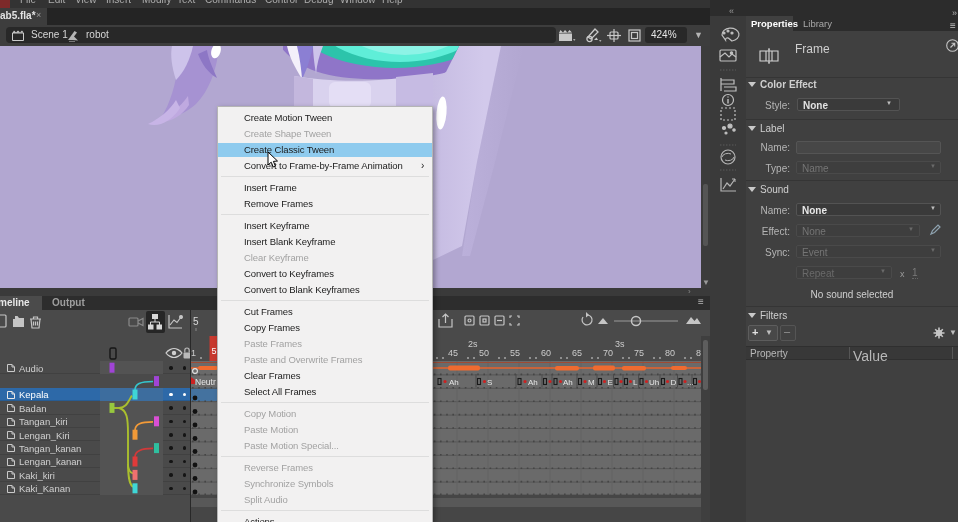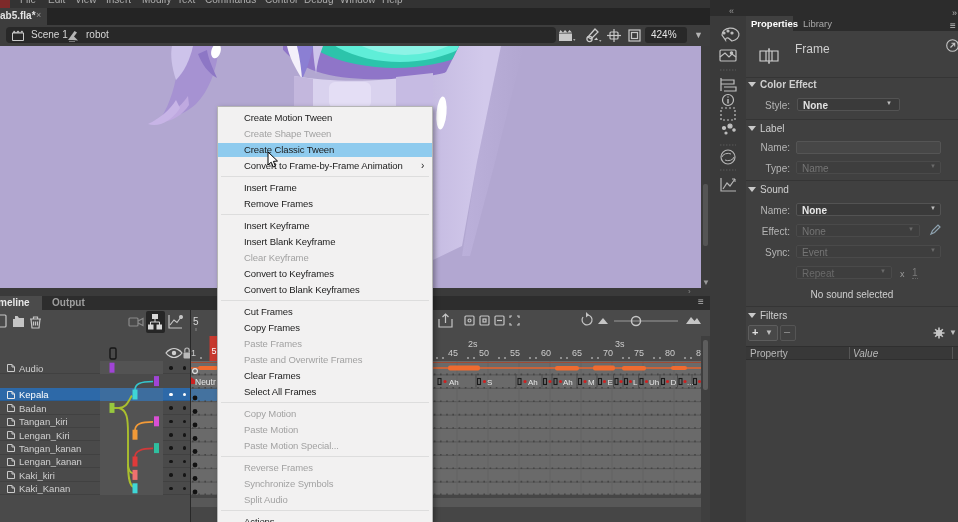--- a/index.html
+++ b/index.html
@@ -615,21 +615,21 @@
     <g fill="#c5c5c5">
         <circle cx="7" cy="7" r="3.2"></circle>
         <circle cx="7" cy="7" r="1.4" fill="#404040"></circle>
     <path d="M7 1.5 L7 12.5 M1.5 7 L12.5 7 M3.2 3.2 L10.8 10.8 M10.8 3.2 L3.2 10.8" stroke="#c5c5c5" stroke-width="1.6"></path>
       </g>
   </svg>
   <div class="abs" style="left:239px;top:312px;color:#bdbdbd;font-size:8px;">▼</div>
 
   <div class="abs" style="left:36px;top:330px;width:212px;height:14px;background:#383838;border-top:1px solid #2f2f2f;border-bottom:1px solid #2f2f2f;">
     <div class="abs" style="left:4px;top:1px;color:#b8b8b8;font-size:10px;">Property</div>
-    <div class="abs" style="left:107px;top:1px;color:#b8b8b8;font-size:10px;font-style:italic;">Value</div>
+    <div class="abs" style="left:107px;top:1px;color:#b8b8b8;font-size:14px;">Value</div>
     <div class="abs" style="left:103px;top:0;width:1px;height:12px;background:#565656;"></div>
     <div class="abs" style="left:206px;top:0;width:1px;height:12px;background:#565656;"></div>
   </div>
 </div>
 <div class="abs" style="left:710px;top:0;width:248px;height:16px;background:#2c2c2c;">
   <div class="abs" style="left:19px;top:6px;color:#9a9a9a;font-size:9px;letter-spacing:-1px;">«</div>
   <div class="abs" style="left:242px;top:8px;color:#b5b5b5;font-size:9px;letter-spacing:-1px;">»</div>
 </div>
 
 <div id="ctxmenu" class="abs" style="left:217px;top:106px;width:216px;height:416px;background:#f2f1f1;border:1px solid #b5b5b5;border-bottom:none;box-shadow:2px 2px 5px rgba(0,0,0,0.35);font-size:9.5px;color:#1b1b1b;">

